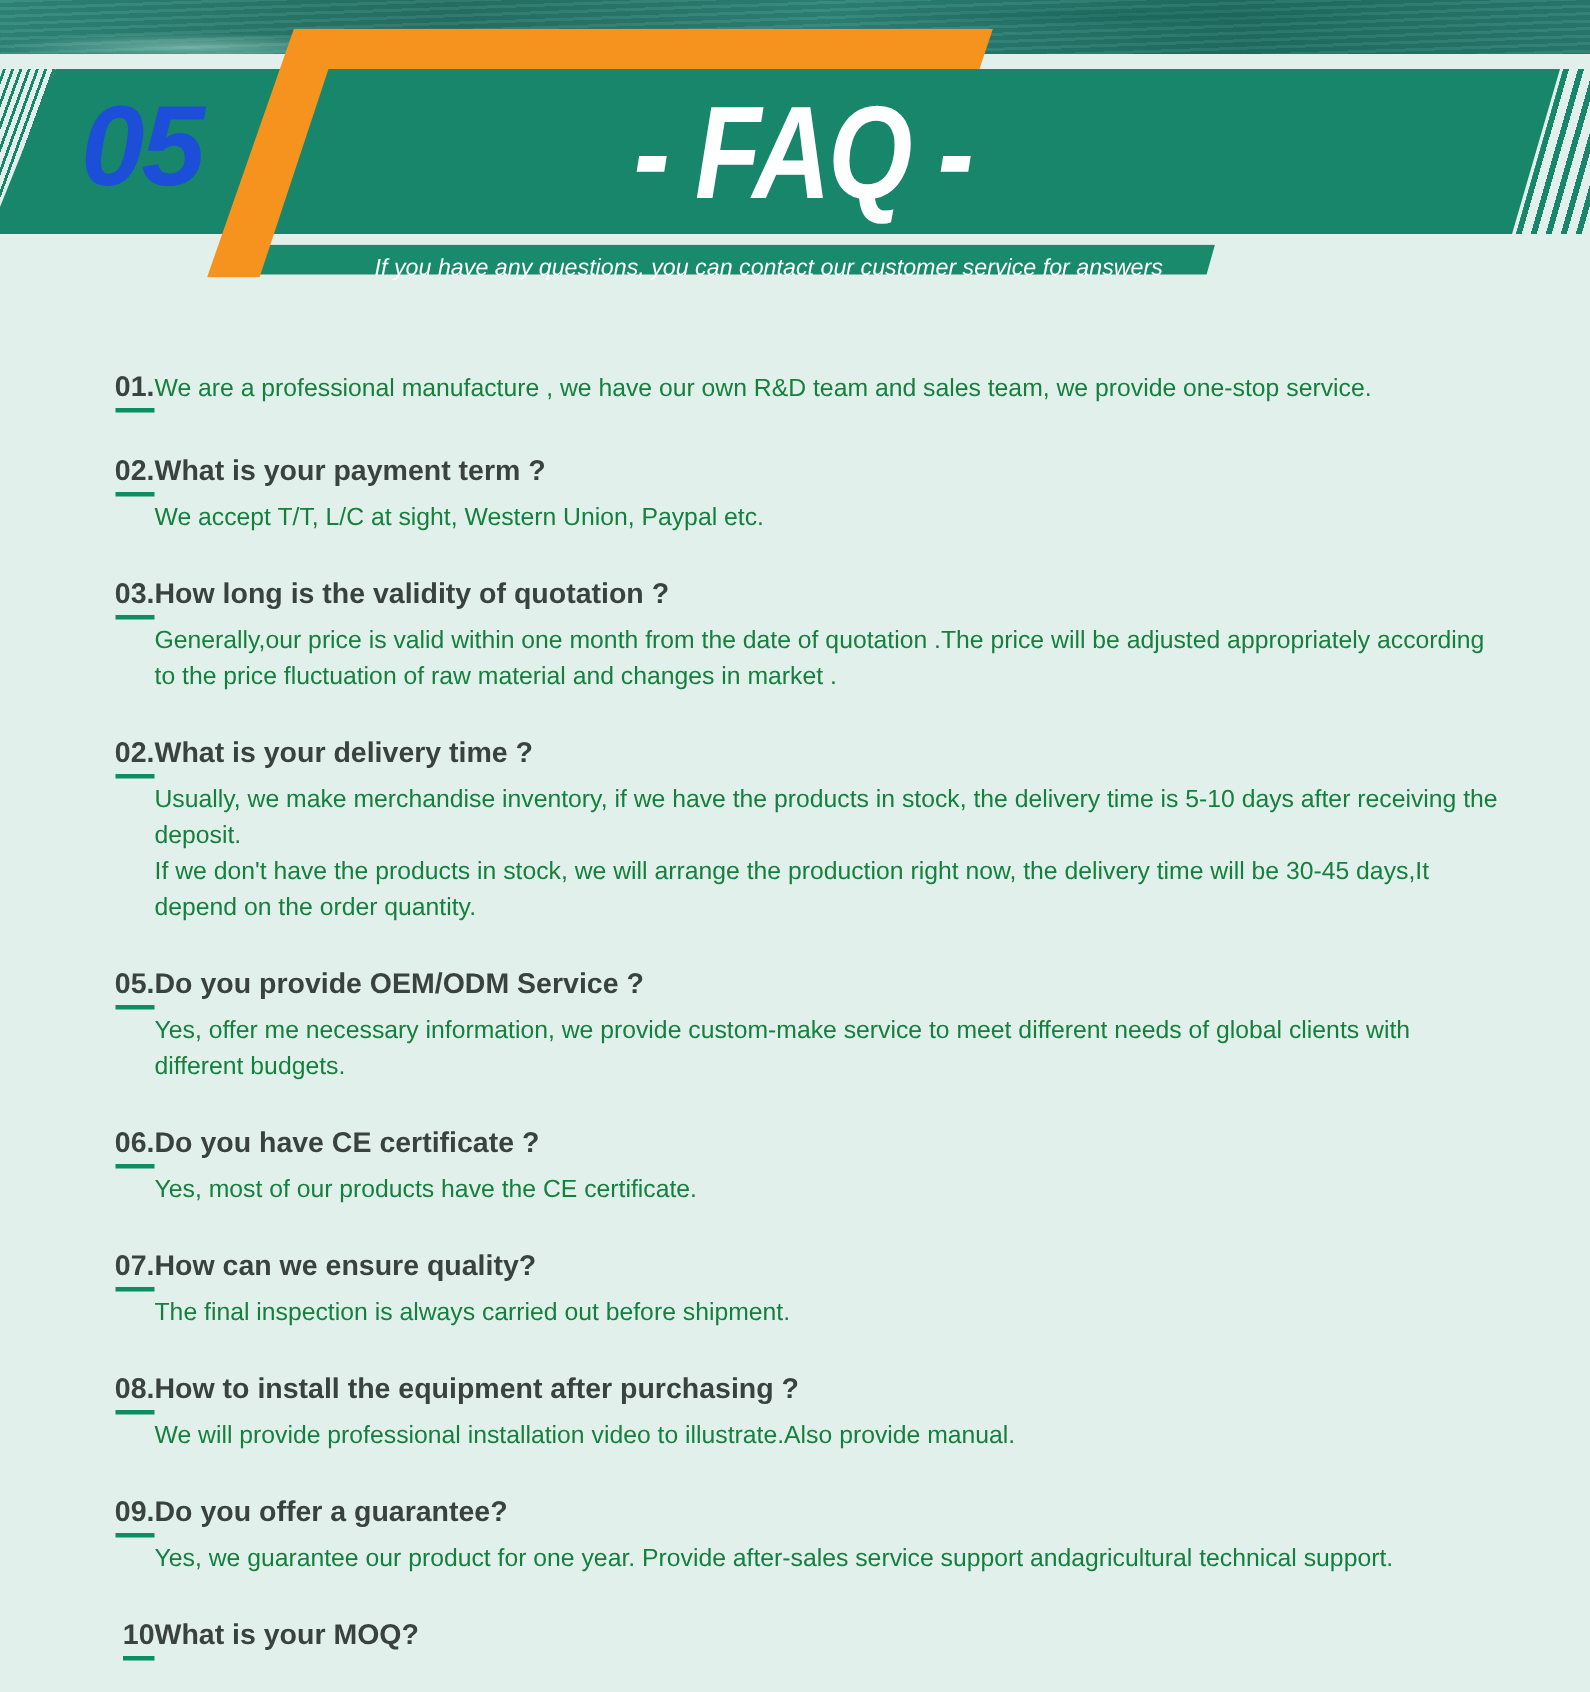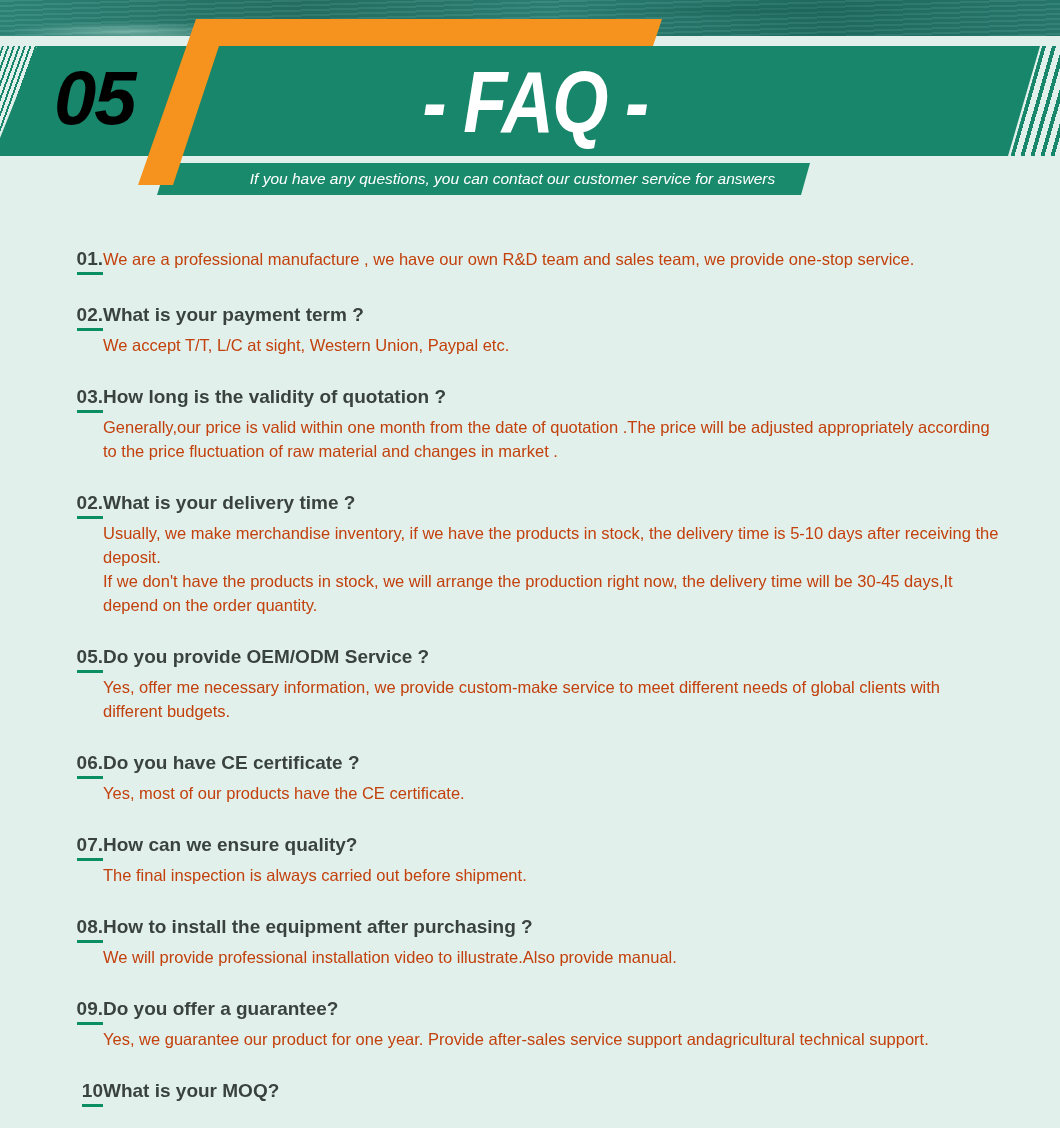--- a/index.html
+++ b/index.html
@@ -44,33 +44,33 @@
   }
 
   .orange-ribbon{
     position:absolute;left:0;top:19px;width:1060px;height:166px;
     background:#f6921e;
     clip-path:polygon(196px 0, 662px 0, 653px 27px, 219px 27px, 173px 166px, 138px 166px);
   }
 
   .section-number{
     position:absolute;left:54px;top:60px;width:120px;
-    color:#000000;font-size:76px;font-weight:bold;font-style:italic;
+    color:#1d4ed8;font-size:76px;font-weight:bold;font-style:italic;
     letter-spacing:-2px;line-height:1;
   }
   .banner-title{
     position:absolute;left:290px;top:58px;width:490px;
     text-align:center;color:#ffffff;
     font-size:88px;font-weight:bold;font-style:italic;letter-spacing:-2px;line-height:1;
     transform:scaleX(.82);transform-origin:center;
     white-space:nowrap;
   }
 
   .subtitle-bar{
-    position:absolute;left:157px;top:163px;width:653px;height:32px;
+    position:absolute;left:157px;top:163px;width:653px;height:20px;
     background:#1a8a6c;
     clip-path:polygon(10px 0, 653px 0, 644px 32px, 0 32px);
   }
   .subtitle-text{
     display:block;width:100%;height:32px;line-height:31px;
     padding-left:58px;box-sizing:border-box;text-align:center;
     color:#ffffff;font-size:15.5px;font-style:italic;white-space:nowrap;
   }
 
   
@@ -86,21 +86,21 @@
     display:inline-block;
     font-size:19px;font-weight:bold;color:#3a433f;line-height:23px;
     border-bottom:3px solid #0b8e61;padding-bottom:2px;
   }
   .faq-question{
     font-size:19px;font-weight:bold;color:#39423e;line-height:23px;
     margin:0 0 7px 0;
   }
   .faq-answer{margin:0;max-width:900px;}
   .faq-answer .ans-line{
-    font-size:16.5px;color:#c2410c;line-height:24px;
+    font-size:16.5px;color:#15803d;line-height:24px;
   }
 </style>
 </head>
 <body>
 
 <div class="page">
 
   <div class="photo-band"></div>
 
   <div class="banner"></div>

